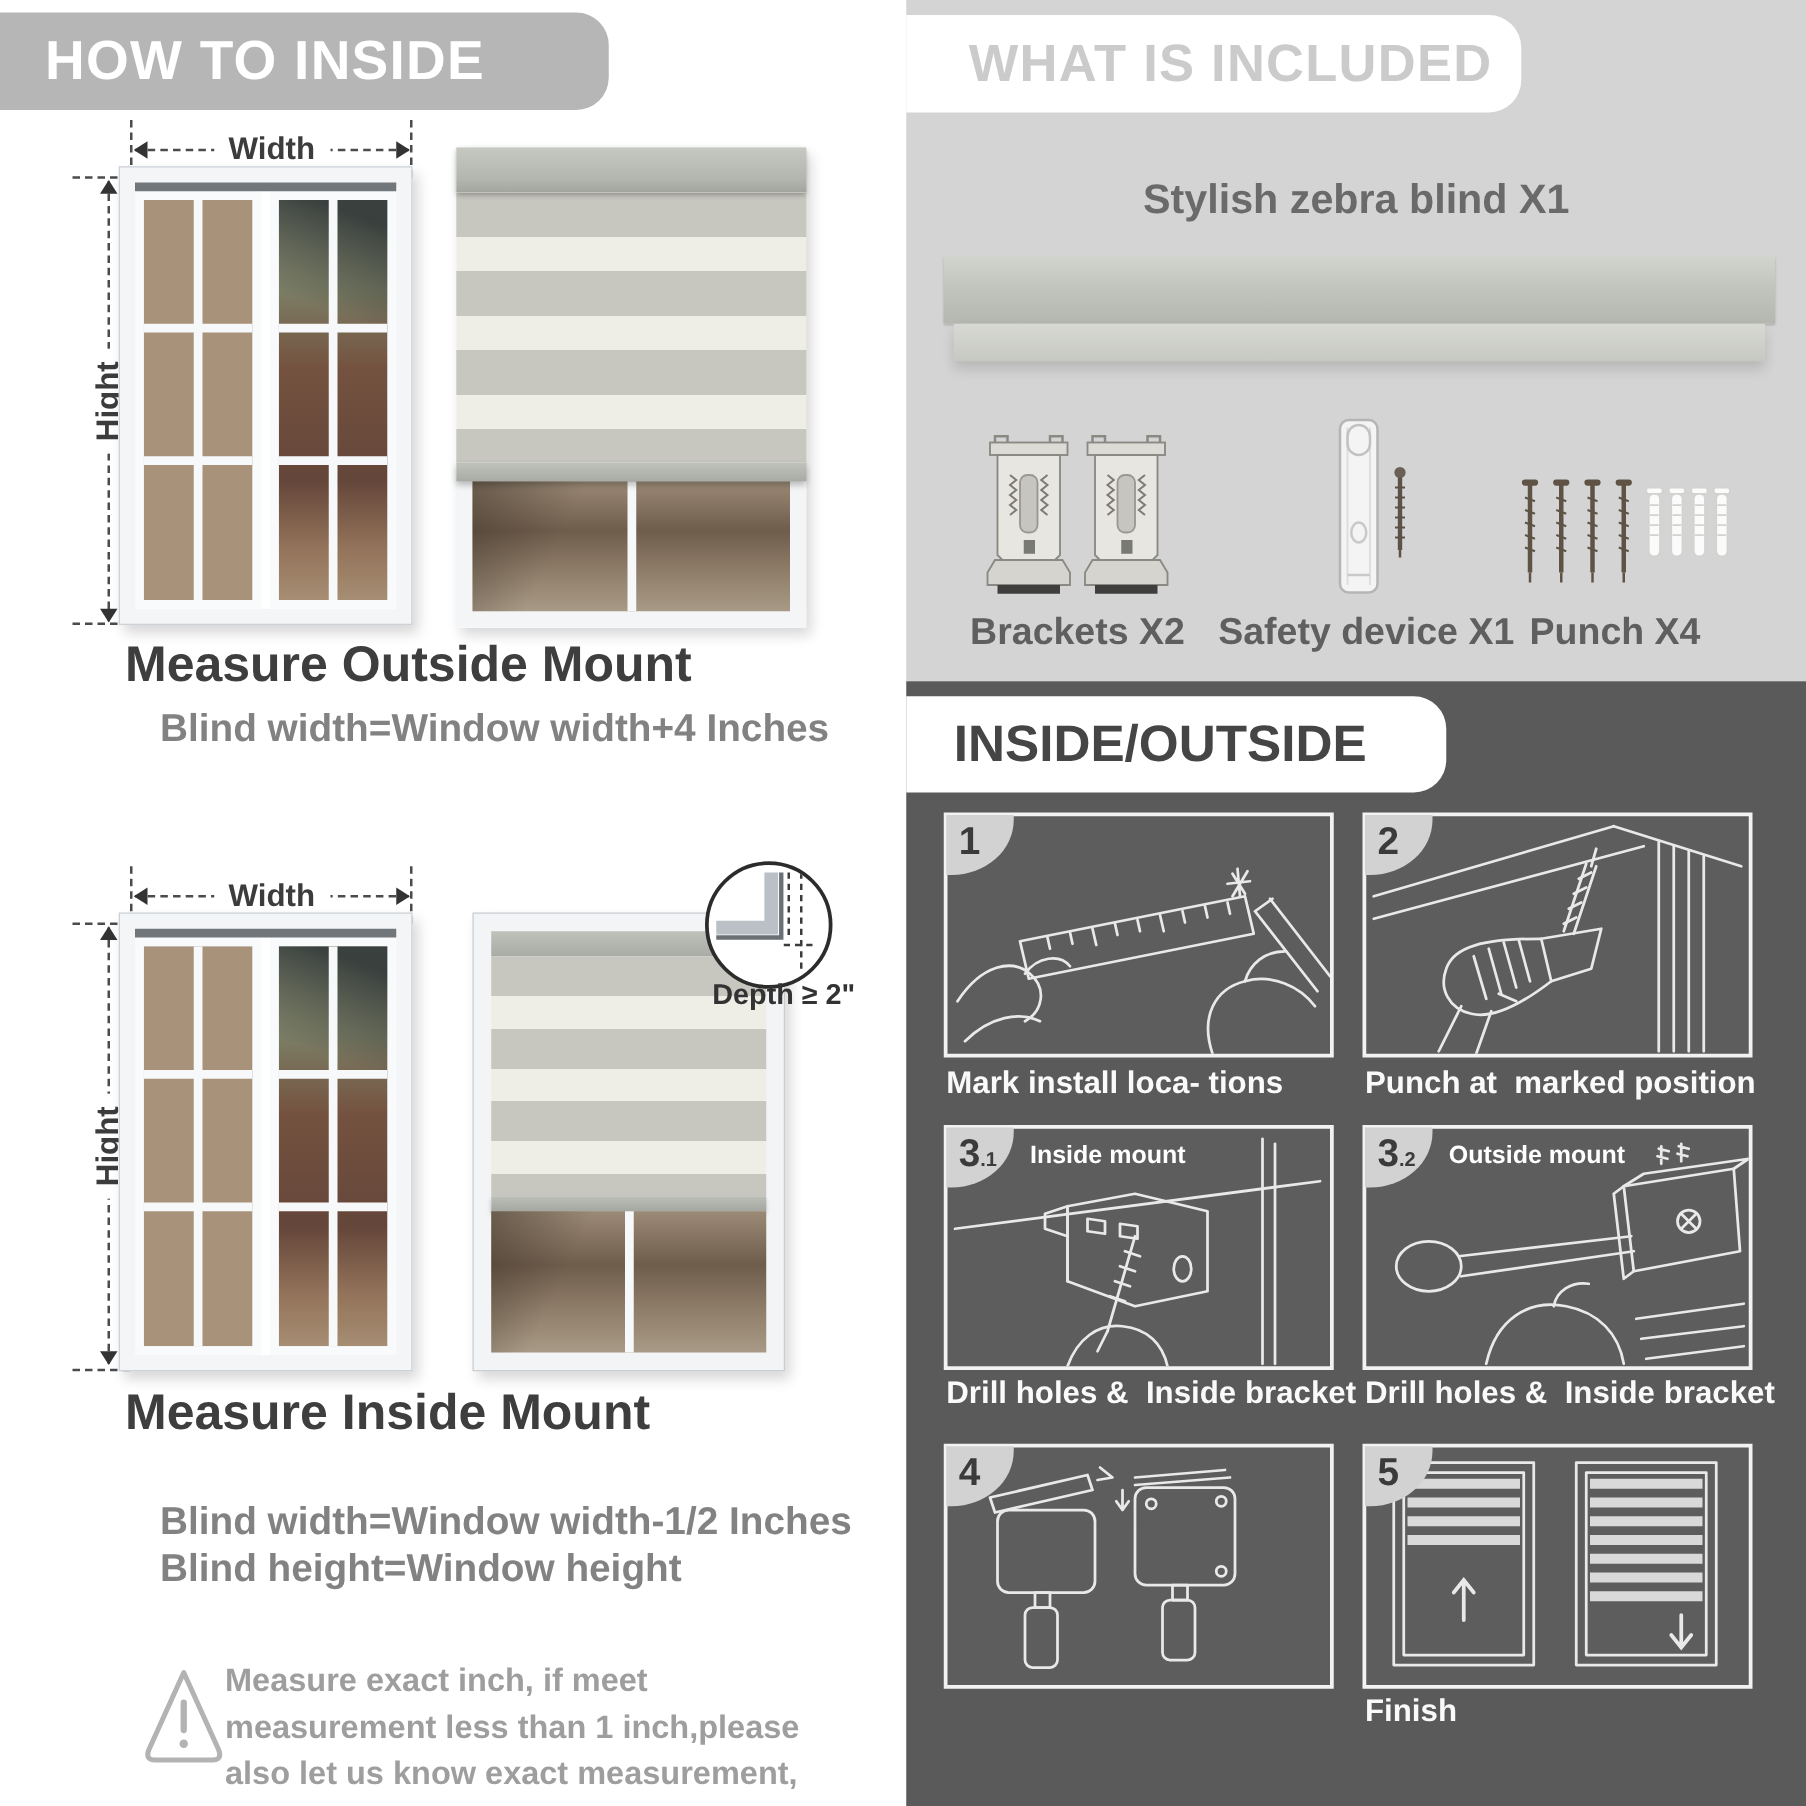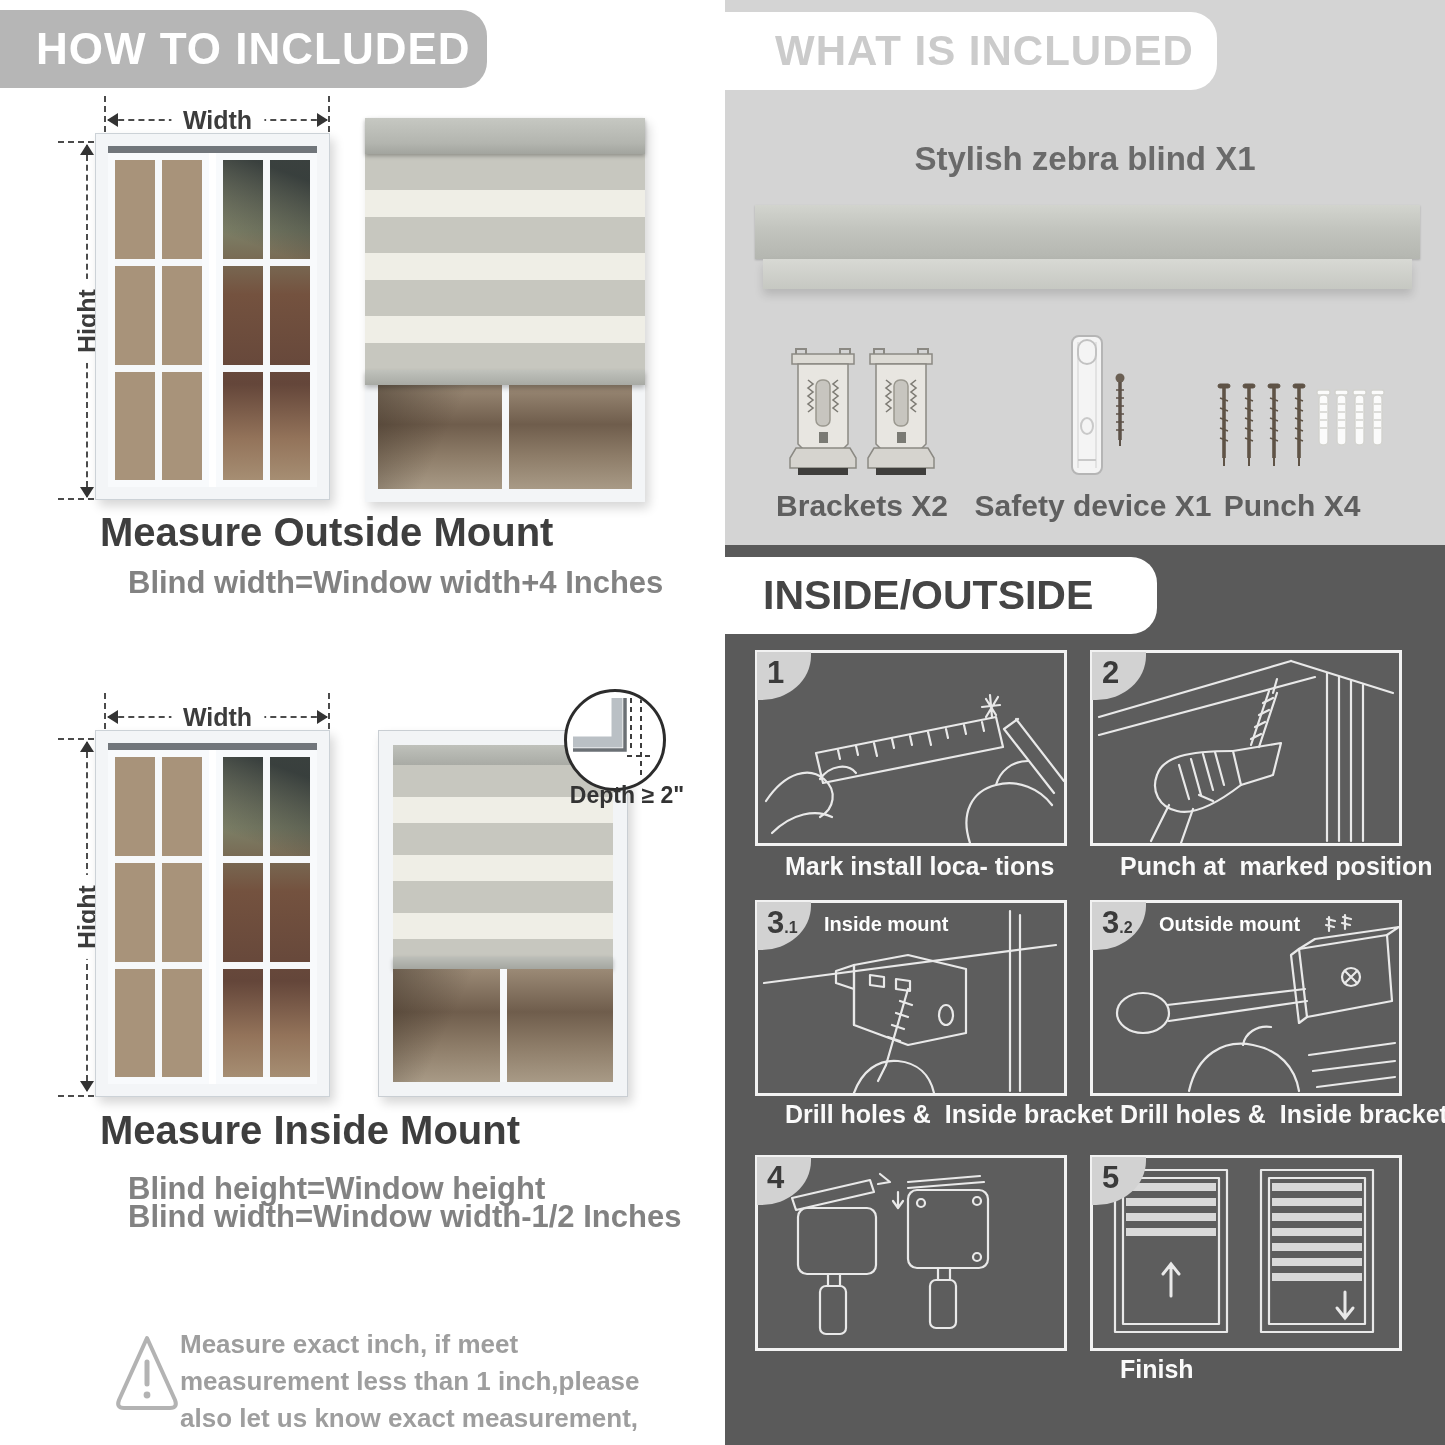--- a/index.html
+++ b/index.html
@@ -104,31 +104,31 @@
                   font-size:41px;font-weight:bold;}
 
   .panel{position:absolute;width:312px;height:196px;background:#5d5d5d;border:3px solid #f2f2f2;
          box-sizing:border-box;}
   .panel svg.art{position:absolute;inset:0;width:100%;height:100%;}
   .badge{position:absolute;top:-1px;left:-1px;width:54px;height:48px;background:#d2d2d2;
          border-radius:0 0 92% 0;color:#3b3b3b;box-sizing:border-box;padding:3px 0 0 10px;
          font-size:31px;font-weight:bold;z-index:3;}
   .badge small{font-size:16px;font-weight:bold;}
   .step-lbl{position:absolute;left:66px;top:10px;color:#ffffff;font-size:20px;font-weight:bold;z-index:3;}
-  .step-cap{position:absolute;width:330px;color:#fafafa;font-size:25px;font-weight:bold;white-space:pre-wrap;margin-left:28px;}
+  .step-cap{position:absolute;width:330px;color:#fafafa;font-size:25px;font-weight:bold;white-space:pre-wrap;}
 
   .lineart{stroke:#e9e9e9;stroke-width:2.2;fill:none;stroke-linecap:round;stroke-linejoin:round;}
 </style>
 </head>
 <body>
 
 <div class="page">
 
   <div class="hdr-left">
-    <span>HOW TO INCLUDED</span>
+    <span>HOW TO INSIDE</span>
   </div>
 
   <div class="gv" style="left:104px;top:96px;height:46px"></div>
   <div class="gv" style="left:328px;top:96px;height:46px"></div>
   <div class="dimx" style="left:108px;top:119px;width:219px">
     <span class="lbl">Width</span>
   </div>
   <div class="gh" style="left:58px;top:141px;width:46px"></div>
   <div class="gh" style="left:58px;top:498px;width:46px"></div>
   <div class="dimy" style="left:86px;top:145px;height:352px">
@@ -213,21 +213,21 @@
       <path d="M6,58 H58 V6" stroke="#6b7075" stroke-width="3.5" fill="none"></path>
       <path d="M64,6 V60" stroke="#3c3c3c" stroke-width="2" stroke-dasharray="5 4" fill="none"></path>
       <path d="M74,6 V84" stroke="#3c3c3c" stroke-width="2" stroke-dasharray="5 4" fill="none"></path>
       <path d="M60,64 H86" stroke="#3c3c3c" stroke-width="2" stroke-dasharray="5 4" fill="none"></path>
     </svg>
   </div>
   <div class="depth-lbl">Depth ≥ 2"</div>
 
   <div class="sec-title" style="left:100px;top:1108px">Measure Inside Mount</div>
   <div class="sec-line" style="left:100px;top:1199px">Blind width=Window width-1/2 Inches</div>
-  <div class="sec-line" style="left:100px;top:1171px">Blind height=Window height</div>
+  <div class="sec-line" style="left:100px;top:1237px">Blind height=Window height</div>
 
   <svg class="abs" style="left:112px;top:1328px" width="70" height="92" viewBox="0 0 70 92">
     <path d="M35,10 L63,72 Q66,80 58,80 L12,80 Q4,80 7,72 Z" fill="none" stroke="#b3b3b3" stroke-width="4" stroke-linejoin="round"></path>
     <path d="M35,34 V56" stroke="#b3b3b3" stroke-width="5" stroke-linecap="round"></path>
     <circle cx="35" cy="67" r="3.4" fill="#b3b3b3"></circle>
   </svg>
   <div class="warn-text">Measure exact inch, if meet measurement less than 1 inch,please also let us know exact measurement, please do not leave it</div>
 
   <div class="right-light"></div>
 

